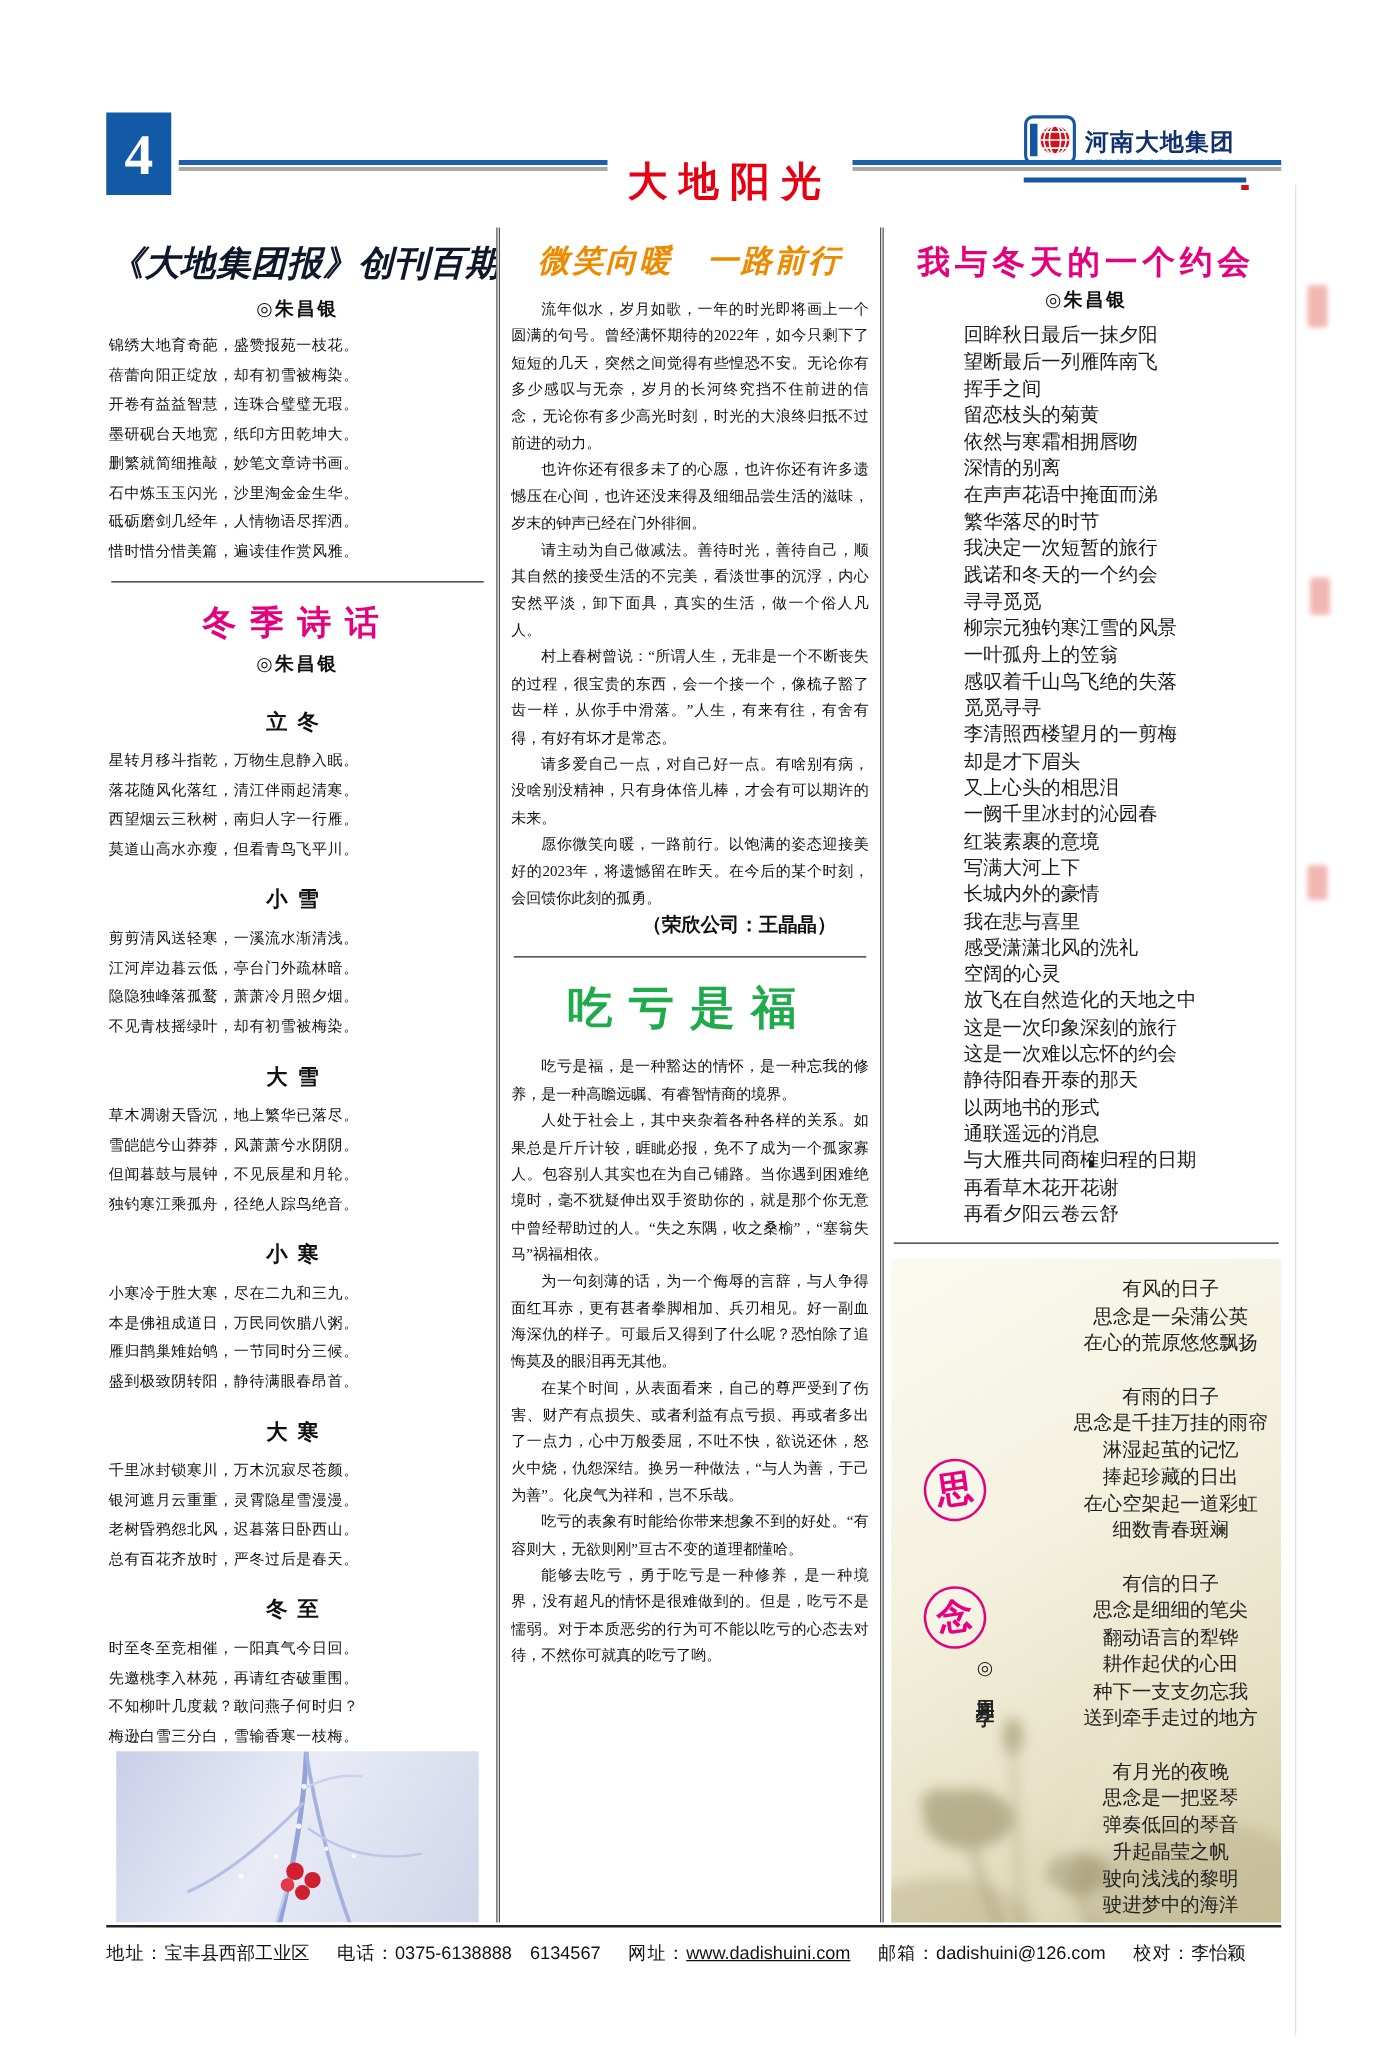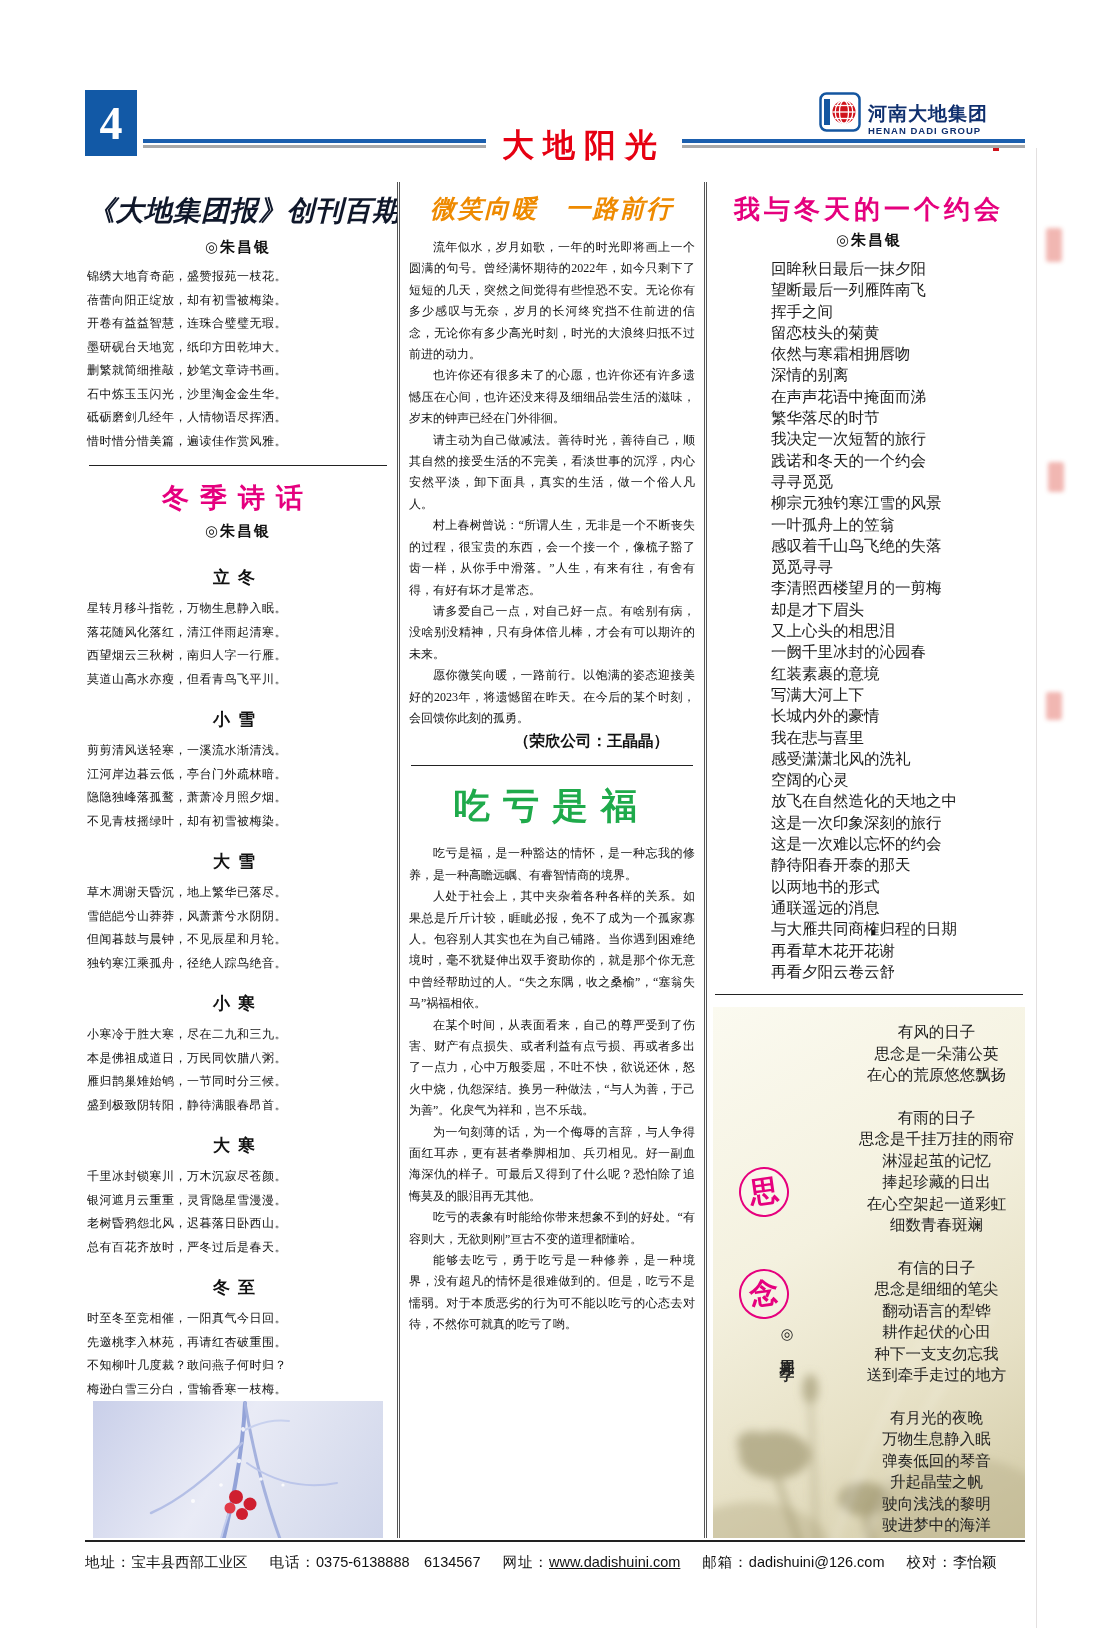--- a/index.html
+++ b/index.html
@@ -9,21 +9,21 @@
   
   .header{position:absolute;left:85px;right:75px;top:0;height:182px;}
   .pagenum{position:absolute;left:0;top:90px;width:52px;height:66px;background:#1259a6;color:#fff;
            display:flex;align-items:center;justify-content:center;font-size:46px;font-weight:bold;}
   .logo{position:absolute;right:28px;top:92px;width:178px;}
   .logo-top{display:flex;align-items:flex-end;gap:7px;}
   .logo-text .cn{font-family:"Liberation Sans","DejaVu Sans",sans-serif;font-weight:bold;font-size:19px;color:#10306e;letter-spacing:1px;line-height:1.1;}
   .logo-text .en{font-family:"Liberation Sans","DejaVu Sans",sans-serif;font-weight:bold;font-size:9.5px;color:#10306e;letter-spacing:1px;}
   .logo-bar{position:relative;height:4px;background:#1456a0;margin-top:5px;}
   .logo-bar::after{content:"";position:absolute;right:-2px;bottom:-6px;width:6px;height:4px;background:#d0121b;}
-  .mast-row{position:absolute;left:58px;right:0;top:128px;display:flex;align-items:center;gap:16px;}
+  .mast-row{position:absolute;left:58px;right:0;top:128px;display:flex;align-items:flex-start;gap:16px;}
   .rule-double{flex:1;height:10px;margin-bottom:4px;
       background:linear-gradient(to bottom,#1b5fae 0 4px,#ffffff 4px 5.5px,#a9a9a9 5.5px 9px,transparent 9px);}
   .masthead{margin:0;font-family:"Liberation Sans","DejaVu Sans",sans-serif;font-weight:bold;
       font-size:32px;line-height:1.1;color:#e60012;letter-spacing:9px;white-space:nowrap;}
 
   
   .content{position:absolute;left:85px;top:182px;width:940px;height:1356px;display:flex;}
   .col{overflow:hidden;box-sizing:border-box;}
   .col-left{width:312px;padding:6px 8px 0 2px;display:flex;flex-direction:column;}
   .col-mid{width:310px;padding:4px 9px 0 9px;border-left:3px double #555;border-right:3px double #555;}
@@ -236,22 +236,22 @@
           <p class="para">请多爱自己一点，对自己好一点。有啥别有病，没啥别没精神，只有身体倍儿棒，才会有可以期许的未来。</p>
           <p class="para">愿你微笑向暖，一路前行。以饱满的姿态迎接美好的2023年，将遗憾留在昨天。在今后的某个时刻，会回馈你此刻的孤勇。</p>
         </div>
       <div class="attr">（荣欣公司：王晶晶）</div>
       <hr class="hrule">
       <h2 class="t-green">吃亏是福</h2>
       <div>
 
       <p class="para">吃亏是福，是一种豁达的情怀，是一种忘我的修养，是一种高瞻远瞩、有睿智情商的境界。</p>
           <p class="para">人处于社会上，其中夹杂着各种各样的关系。如果总是斤斤计较，睚眦必报，免不了成为一个孤家寡人。包容别人其实也在为自己铺路。当你遇到困难绝境时，毫不犹疑伸出双手资助你的，就是那个你无意中曾经帮助过的人。“失之东隅，收之桑榆”，“塞翁失马”祸福相依。</p>
+          <p class="para">为一句刻薄的话，为一个侮辱的言辞，与人争得面红耳赤，更有甚者拳脚相加、兵刃相见。好一副血海深仇的样子。可最后又得到了什么呢？恐怕除了追悔莫及的眼泪再无其他。</p>
           <p class="para">在某个时间，从表面看来，自己的尊严受到了伤害、财产有点损失、或者利益有点亏损、再或者多出了一点力，心中万般委屈，不吐不快，欲说还休，怒火中烧，仇怨深结。换另一种做法，“与人为善，于己为善”。化戾气为祥和，岂不乐哉。</p>
-          <p class="para">为一句刻薄的话，为一个侮辱的言辞，与人争得面红耳赤，更有甚者拳脚相加、兵刃相见。好一副血海深仇的样子。可最后又得到了什么呢？恐怕除了追悔莫及的眼泪再无其他。</p>
           <p class="para">吃亏的表象有时能给你带来想象不到的好处。“有容则大，无欲则刚”亘古不变的道理都懂哈。</p>
           <p class="para">能够去吃亏，勇于吃亏是一种修养，是一种境界，没有超凡的情怀是很难做到的。但是，吃亏不是懦弱。对于本质恶劣的行为可不能以吃亏的心态去对待，不然你可就真的吃亏了哟。</p>
         </div>
 
     </section>
 
     <section class="col col-right">
       <h2 class="t-pink2">我与冬天的一个约会</h2>
       <div class="byline">◎朱昌银</div>
       <div>
@@ -347,21 +347,21 @@
               <div class="sline">思念是细细的笔尖</div>
               <div class="sline">翻动语言的犁铧</div>
               <div class="sline">耕作起伏的心田</div>
               <div class="sline">种下一支支勿忘我</div>
               <div class="sline">送到牵手走过的地方</div>
             </div>
 
             <div class="stanza">
 
             <div class="sline">有月光的夜晚</div>
-              <div class="sline">万物生息静入眠</div>
+              <div class="sline">思念是一把竖琴</div>
               <div class="sline">弹奏低回的琴音</div>
               <div class="sline">升起晶莹之帆</div>
               <div class="sline">驶向浅浅的黎明</div>
               <div class="sline">驶进梦中的海洋</div>
             </div>
           </div>
       </div>
     </section>
   </main>
 

